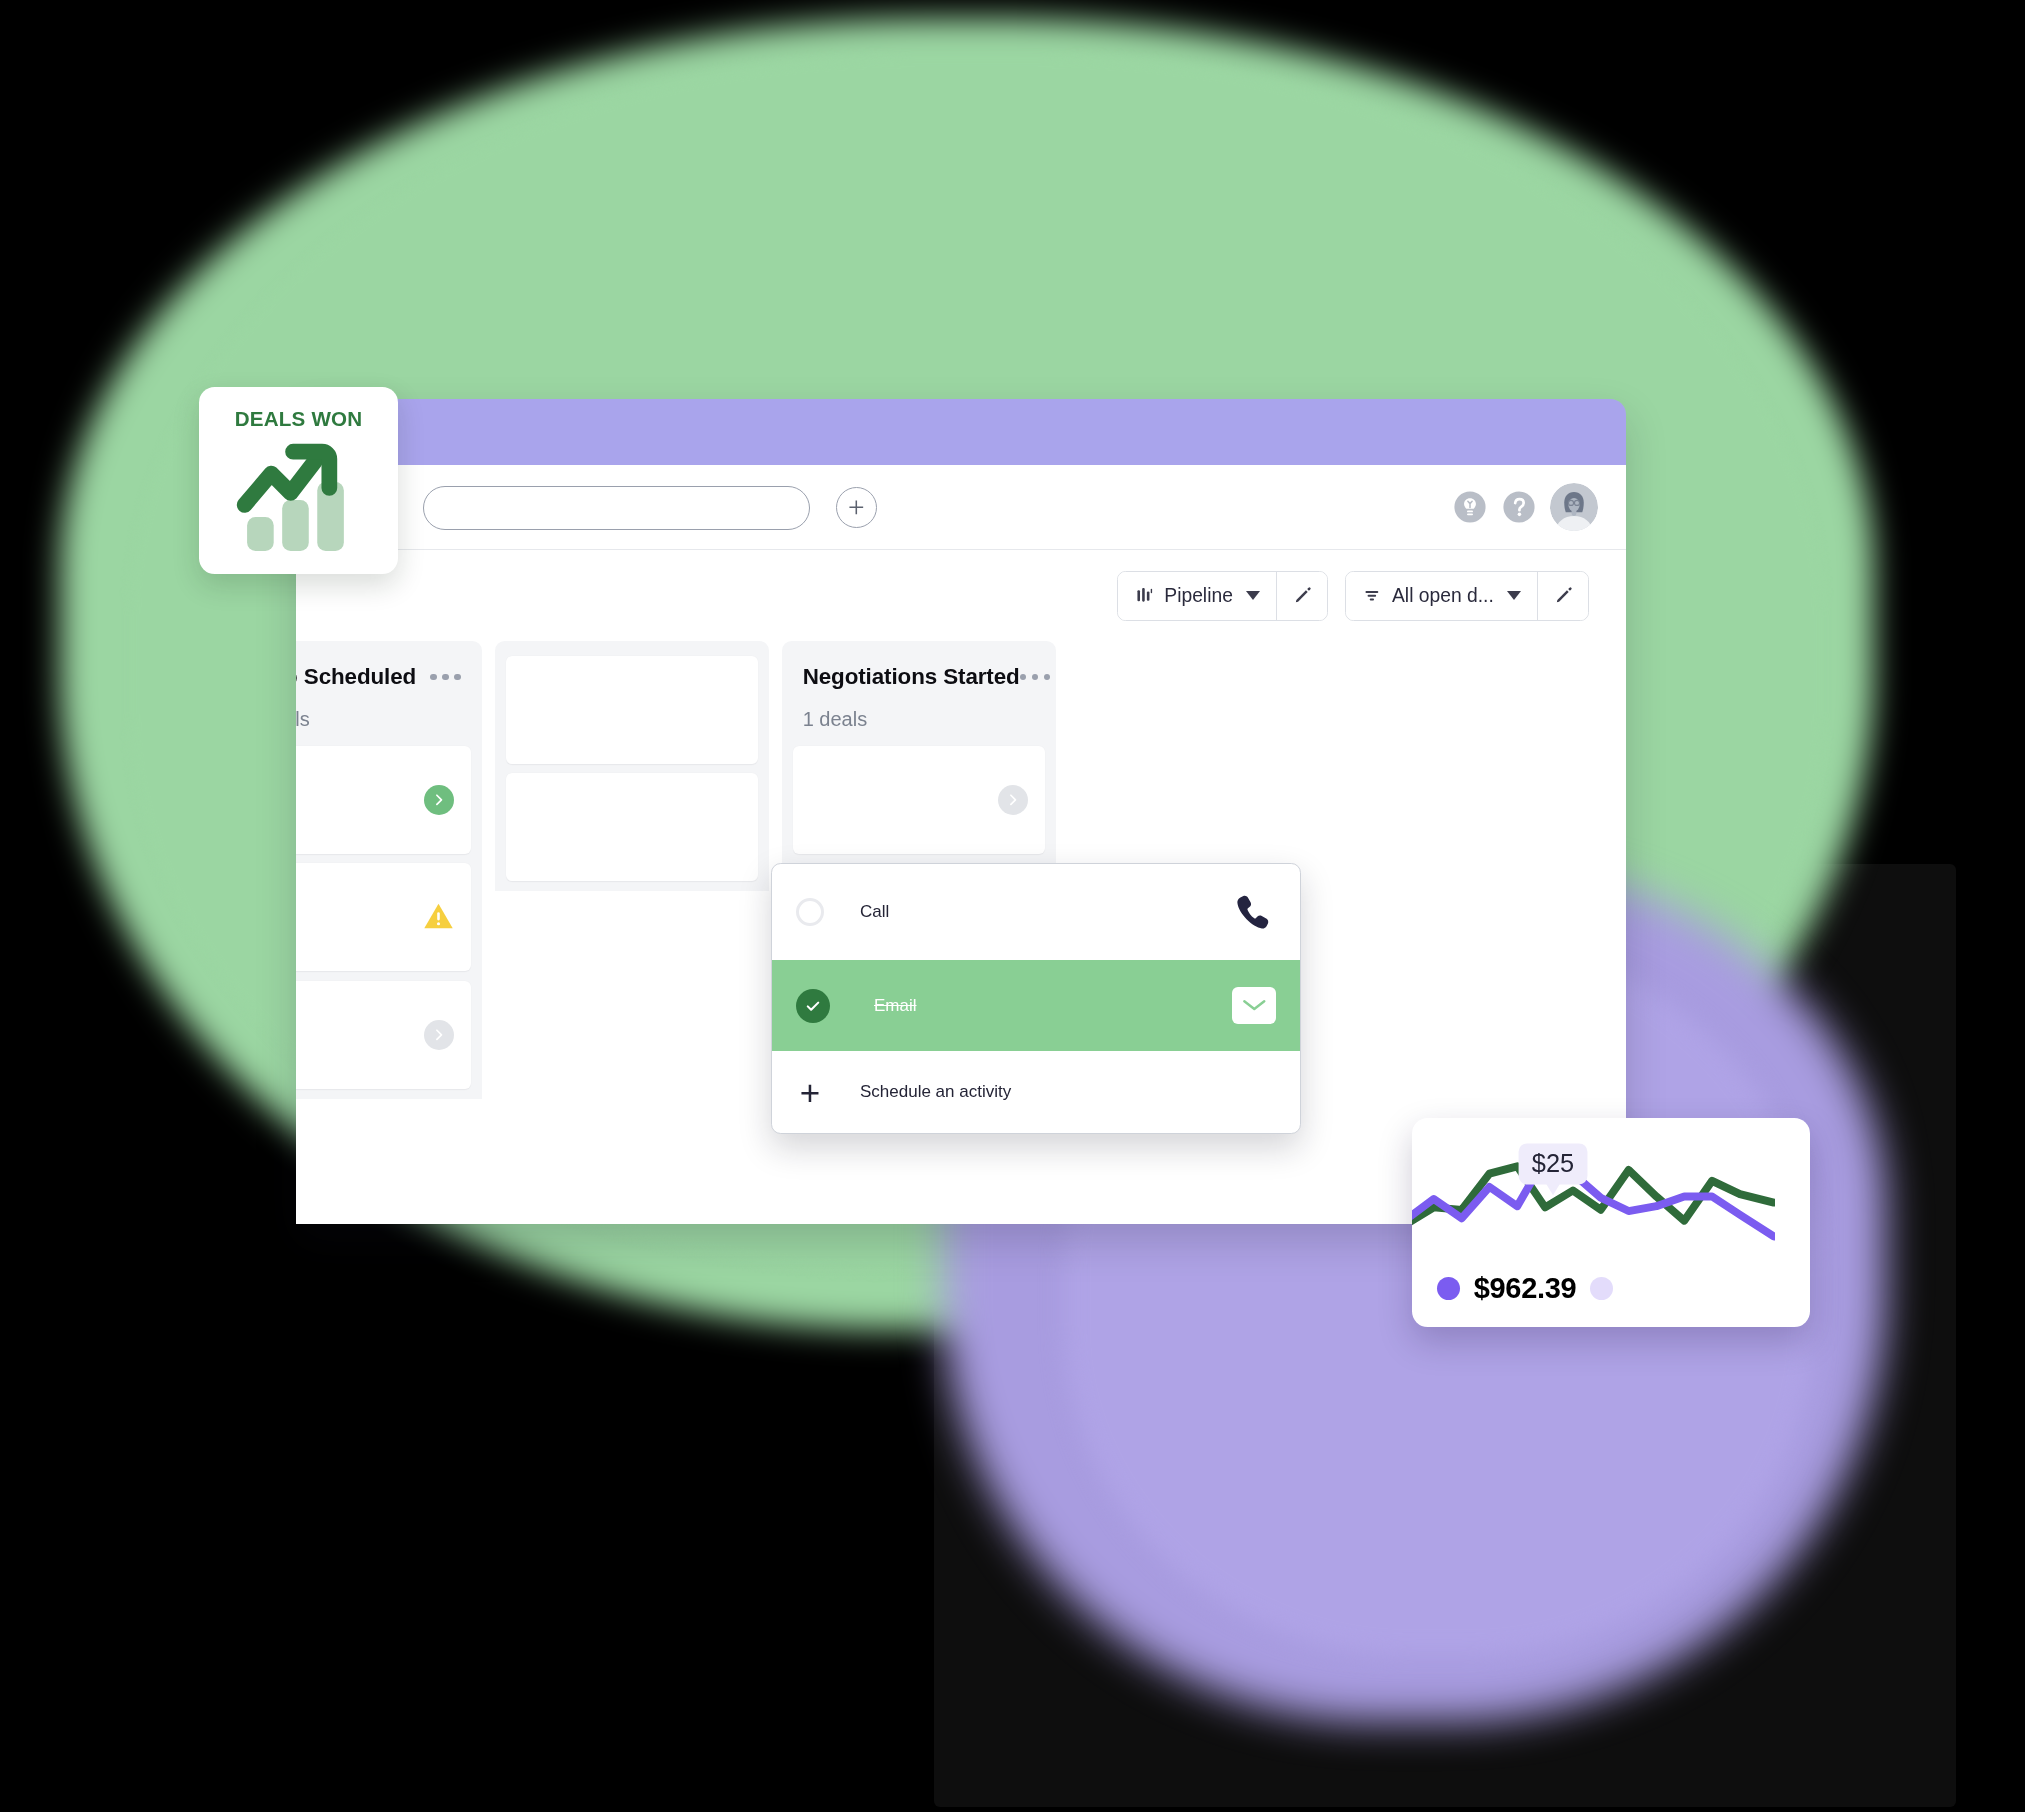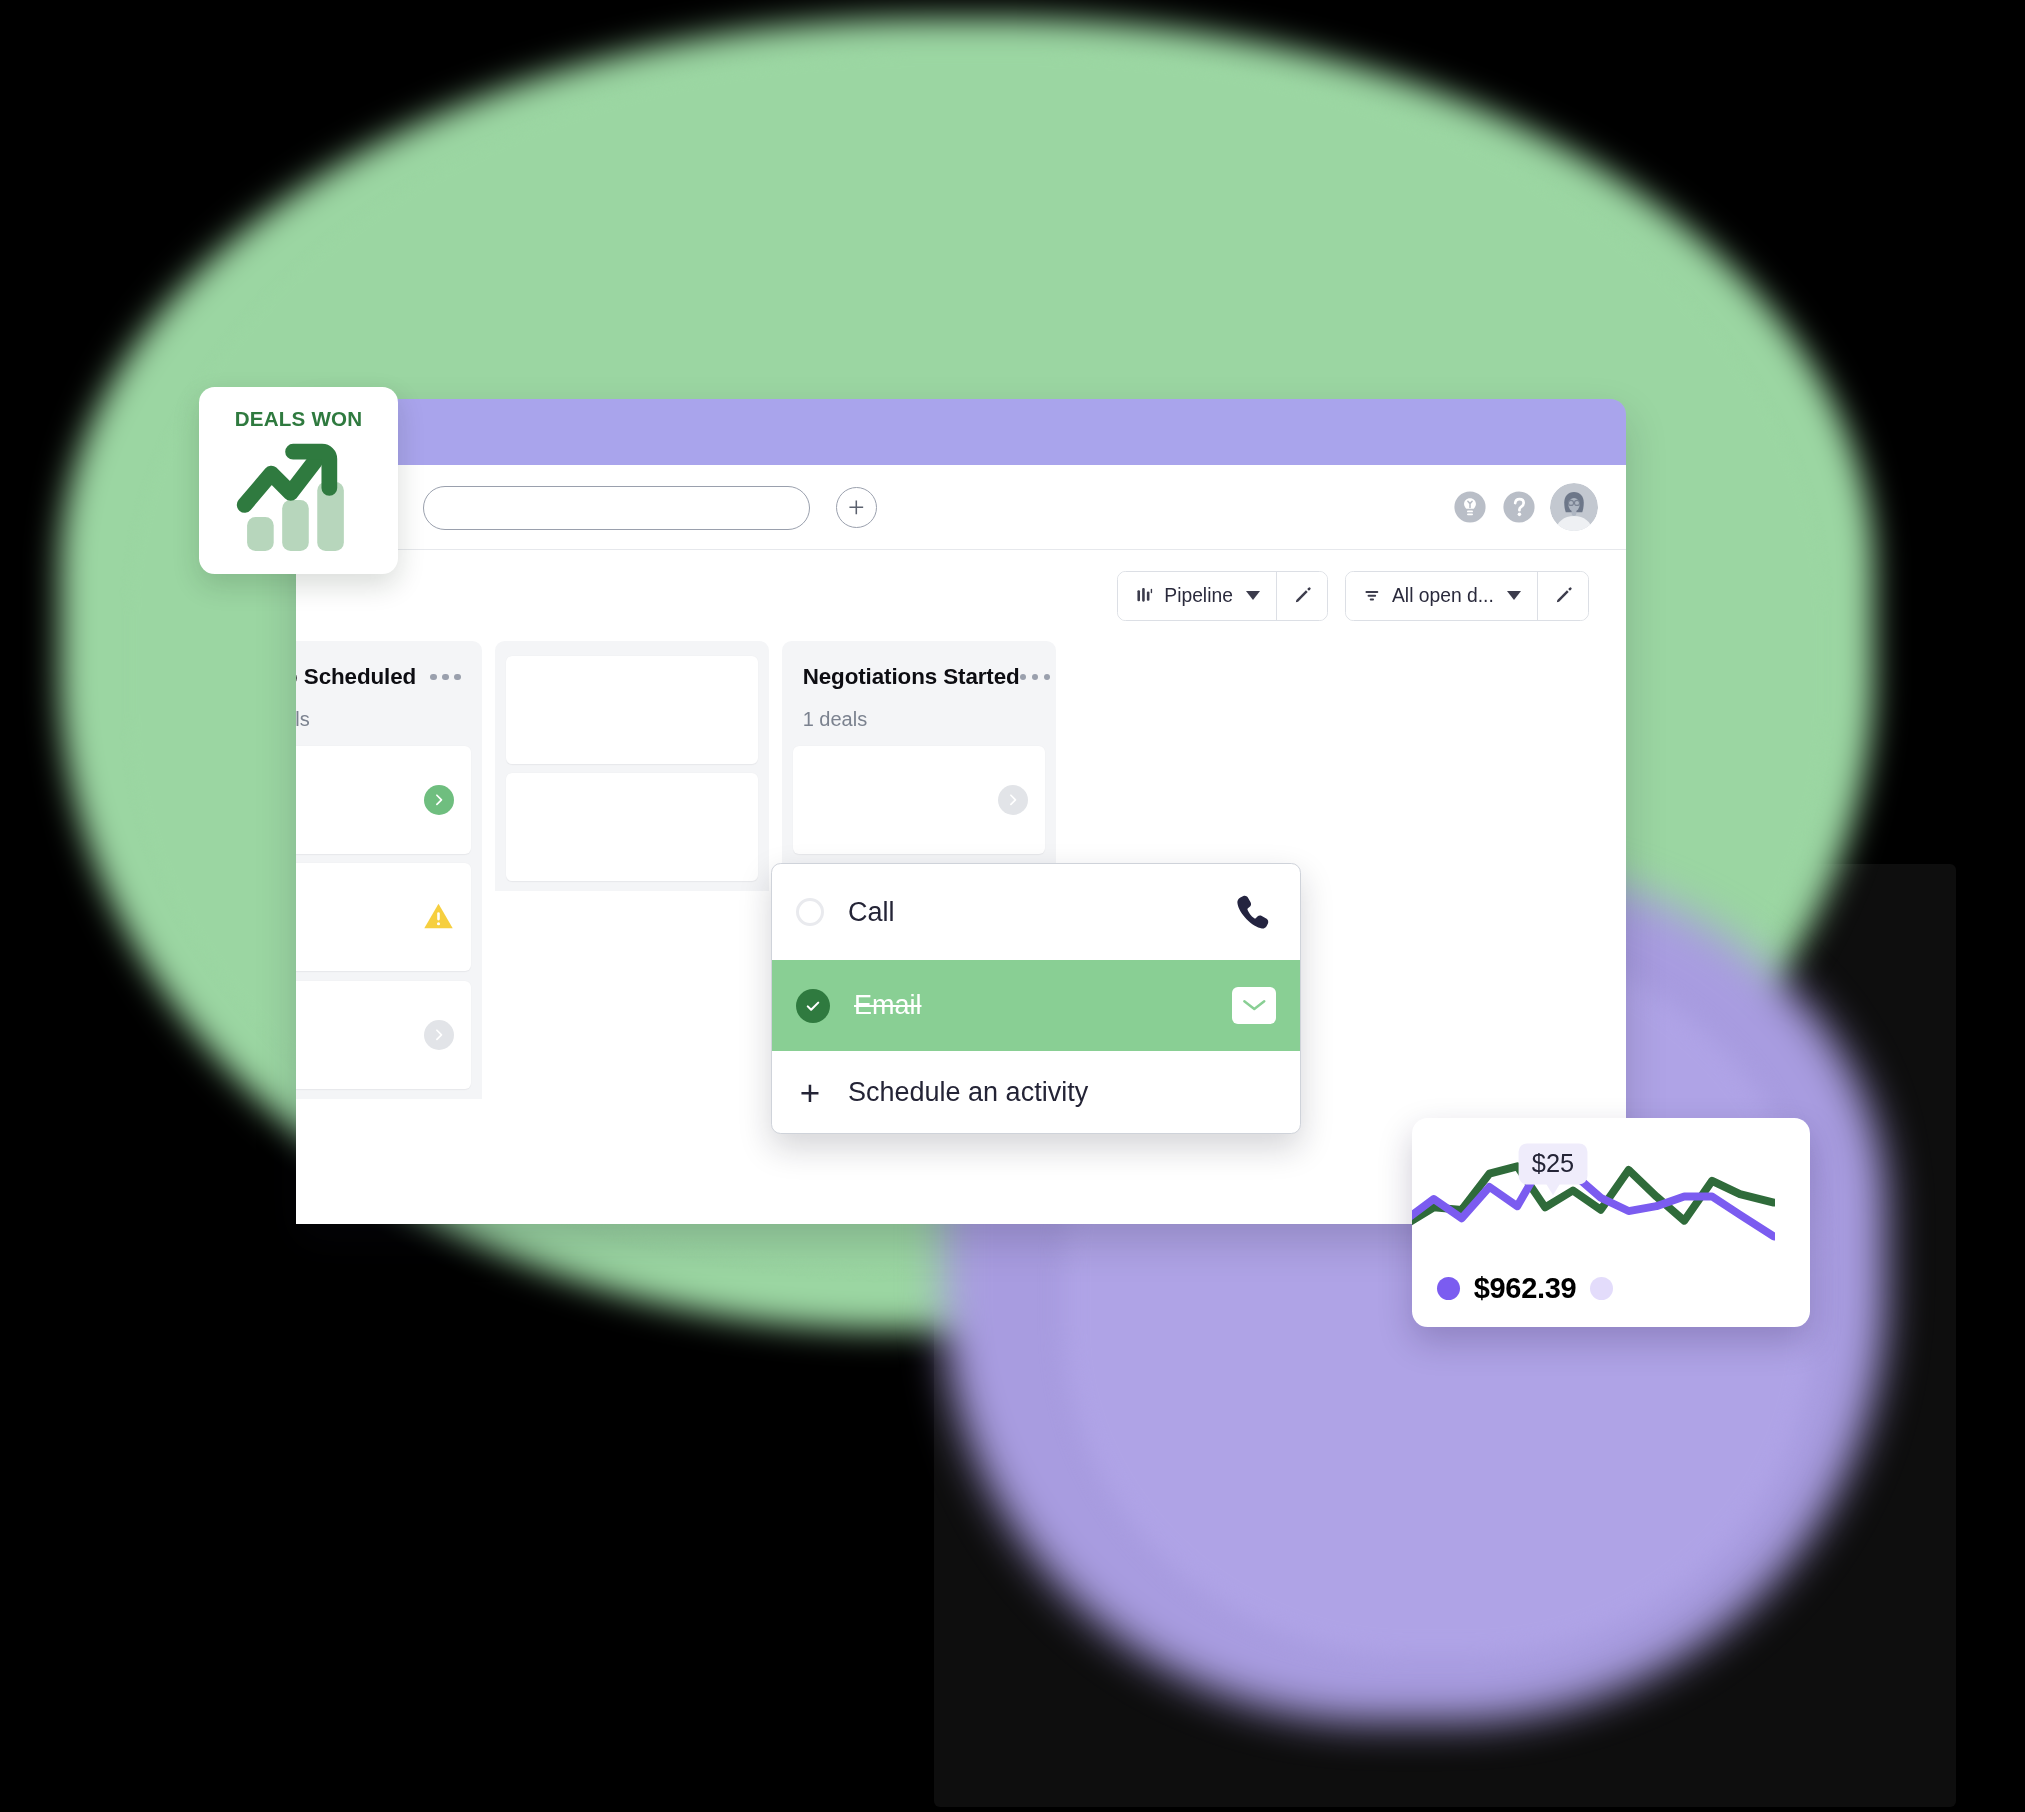--- a/index.html
+++ b/index.html
@@ -105,22 +105,22 @@
   .chev-badge.green { background:#6fbe7f; }
   .chev-badge.grey  { background:#e2e4e8; }
 
   
   .activity-pop {
     position:absolute; left:771px; top:863px; width:530px;
     background:#fff; border:1.2px solid #cfd3da; border-radius:9.7px;
     box-shadow:0 13.3px 33px rgba(20,20,40,.18); overflow:hidden; z-index:40;
   }
   .act-row { display:flex; align-items:center; height:96px; padding:0 24px; position:relative; }
-  .act-row.sel { background:#89CF94; height:91px; }
-  .act-lbl { font-size:27px; color:#242436; flex:1; margin-left:24px; }
+  .act-row.sel { background:#89CF94; height:91px;gap:8px; }
+  .act-lbl { font-size:17px; color:#242436; flex:1; margin-left:36px; }
   .act-row.sel .act-lbl { color:#fff; text-decoration:line-through; }
   .radio-off { width:28px;height:28px;border-radius:50%;border:3px solid #e9eaee;background:#fff;flex:none; }
   .radio-on { width:34px;height:34px;border-radius:50%;background:#2f7a3f;flex:none;
               display:flex;align-items:center;justify-content:center; }
   .act-row.last { height:82px; }
   .plus-glyph { width:28px; font-size:35px; line-height:0.6; color:#242436; font-weight:300; flex:none; text-align:center;}
   .mail-box { width:44px;height:37px;background:#fff;border-radius:6px;display:flex;align-items:center;justify-content:center; }
 
   
   .chart-card {

